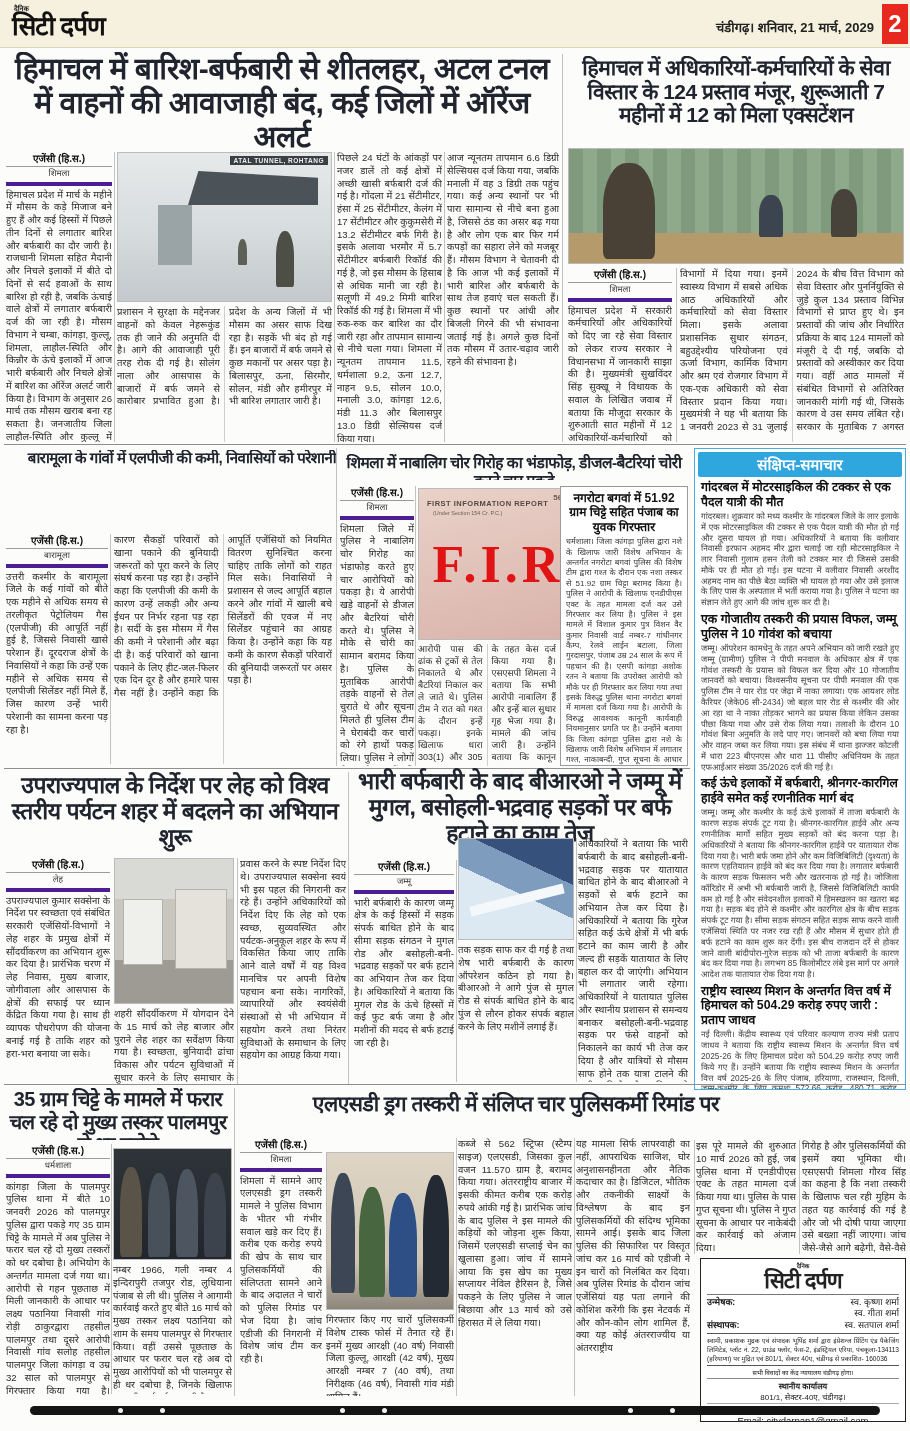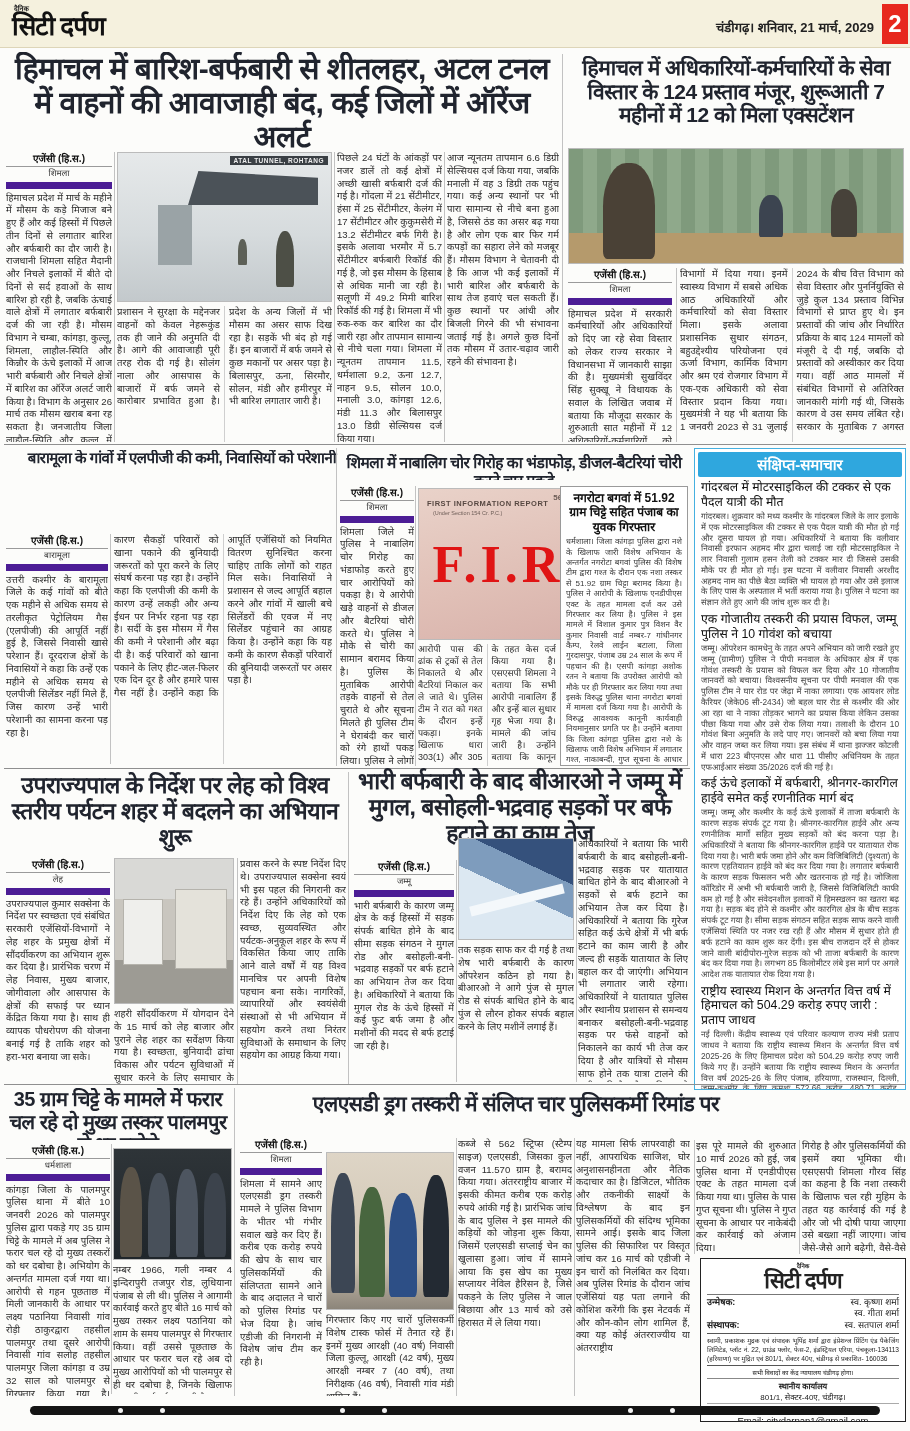--- a/index.html
+++ b/index.html
@@ -14,39 +14,39 @@
   .section-banner{background:#e7281e;color:#fff;font-weight:bold;font-size:17px;line-height:30px;text-align:center;padding:0 14px}
   .date-line{font-size:13px;font-weight:bold;color:#222}
   .page-num{background:#e7281e;color:#fff;font-weight:bold;font-size:24px;text-align:center;line-height:40px}
   
   .hl{position:absolute;font-weight:bold;color:#20242e;text-align:center;line-height:1.13;letter-spacing:-.5px;overflow:hidden}
   .h-xl{font-size:30px}.h-lg{font-size:21px}.h-md{font-size:20px}.h-sm{font-size:15px}.h-xs{font-size:15.5px}
   
   .tcol{position:absolute;overflow:hidden;font-size:9.6px;line-height:1.33;text-align:justify;color:#2e2e2e}
   .cols2{column-count:2;column-gap:9px;column-rule:1px solid #cfcfcf}
   .byline{display:block;font-size:10px;font-weight:bold;text-align:center;color:#111;border-bottom:1px solid #9a9a9a;padding-bottom:1px}
-  .dateline{display:block;font-size:8.5px;text-align:center;color:#333;border-bottom:7px solid #4c1d95;padding:1px 0 2px;margin-bottom:3px}
+  .dateline{display:block;font-size:8.5px;text-align:center;color:#333;border-bottom:4px solid #4c1d95;padding:1px 0 2px;margin-bottom:3px}
   .vrule{position:absolute;width:1px;background:#c2c2c2}
   .hrule{position:absolute;height:1px;background:#8f8f8f}
   
   .photo{position:absolute;overflow:hidden;border:1px solid #bbb}
   .ph-label{position:absolute;top:3px;right:3px;background:#3a3f44;color:#eee;font-size:6.5px;font-weight:bold;padding:1px 4px;letter-spacing:.5px}
   .silh{position:absolute;border-radius:45% 45% 8% 8%}
   
   .fir{background:linear-gradient(165deg,#e9d2c9,#e0bfb6 60%,#d8b2ab)}
   .fir-num{position:absolute;top:4px;right:6px;font-size:8px;color:#6a5a55;font-weight:bold}
   .fir-title{position:absolute;top:10px;left:8px;font-size:7.5px;font-weight:bold;color:#574842;letter-spacing:.5px}
   .fir-sub{position:absolute;top:21px;left:14px;font-size:5.5px;color:#6d5d57}
   .fir-stamp{position:absolute;left:0;right:0;top:46px;text-align:center;font-family:"Liberation Serif","DejaVu Serif",serif;
              font-size:52px;font-weight:bold;color:#e01414;letter-spacing:4px}
   
   .briefs{position:absolute;left:694px;top:448px;width:212px;height:642px;border:1px solid #45b0e0;background:#fff;overflow:hidden}
   .briefs-title{background:#2fa7de;color:#fff;font-weight:bold;font-size:15px;text-align:center;line-height:25px;margin:3px 3px 0;border-radius:2px}
   .brief-item{padding:3px 6px 1px}
-  .brief-head{font-size:12.3px;font-weight:normal;color:#101010;line-height:1.18;margin-bottom:2px}
+  .brief-head{font-size:12.3px;font-weight:bold;color:#101010;line-height:1.18;margin-bottom:2px}
   .brief-body{font-size:8.3px;color:#454545;text-align:justify;line-height:1.3}
   
   .nagbox{position:absolute;left:560px;top:486px;width:128px;height:280px;border:1px solid #9a9a9a;padding:4px 5px;overflow:hidden;background:#fff}
   .nag-head{font-size:12px;font-weight:bold;text-align:center;color:#101010;line-height:1.2;margin-bottom:3px}
   .nag-body{font-size:8px;text-align:justify;color:#3a3a3a;line-height:1.3}
   
   .imprint{position:absolute;left:700px;top:1258px;width:206px;height:164px;border:1.5px solid #222;background:#fff;padding:3px 6px;overflow:hidden}
   .imp-brand-top{display:block;text-align:center;font-size:6px;font-weight:bold}
   .imp-brand{display:block;text-align:center;font-size:22px;font-weight:bold;letter-spacing:-1px;line-height:1;border-bottom:1px solid #777;padding-bottom:2px;margin-bottom:2px}
   .imp-row{display:flex;justify-content:space-between;font-size:9px;line-height:1.25}

